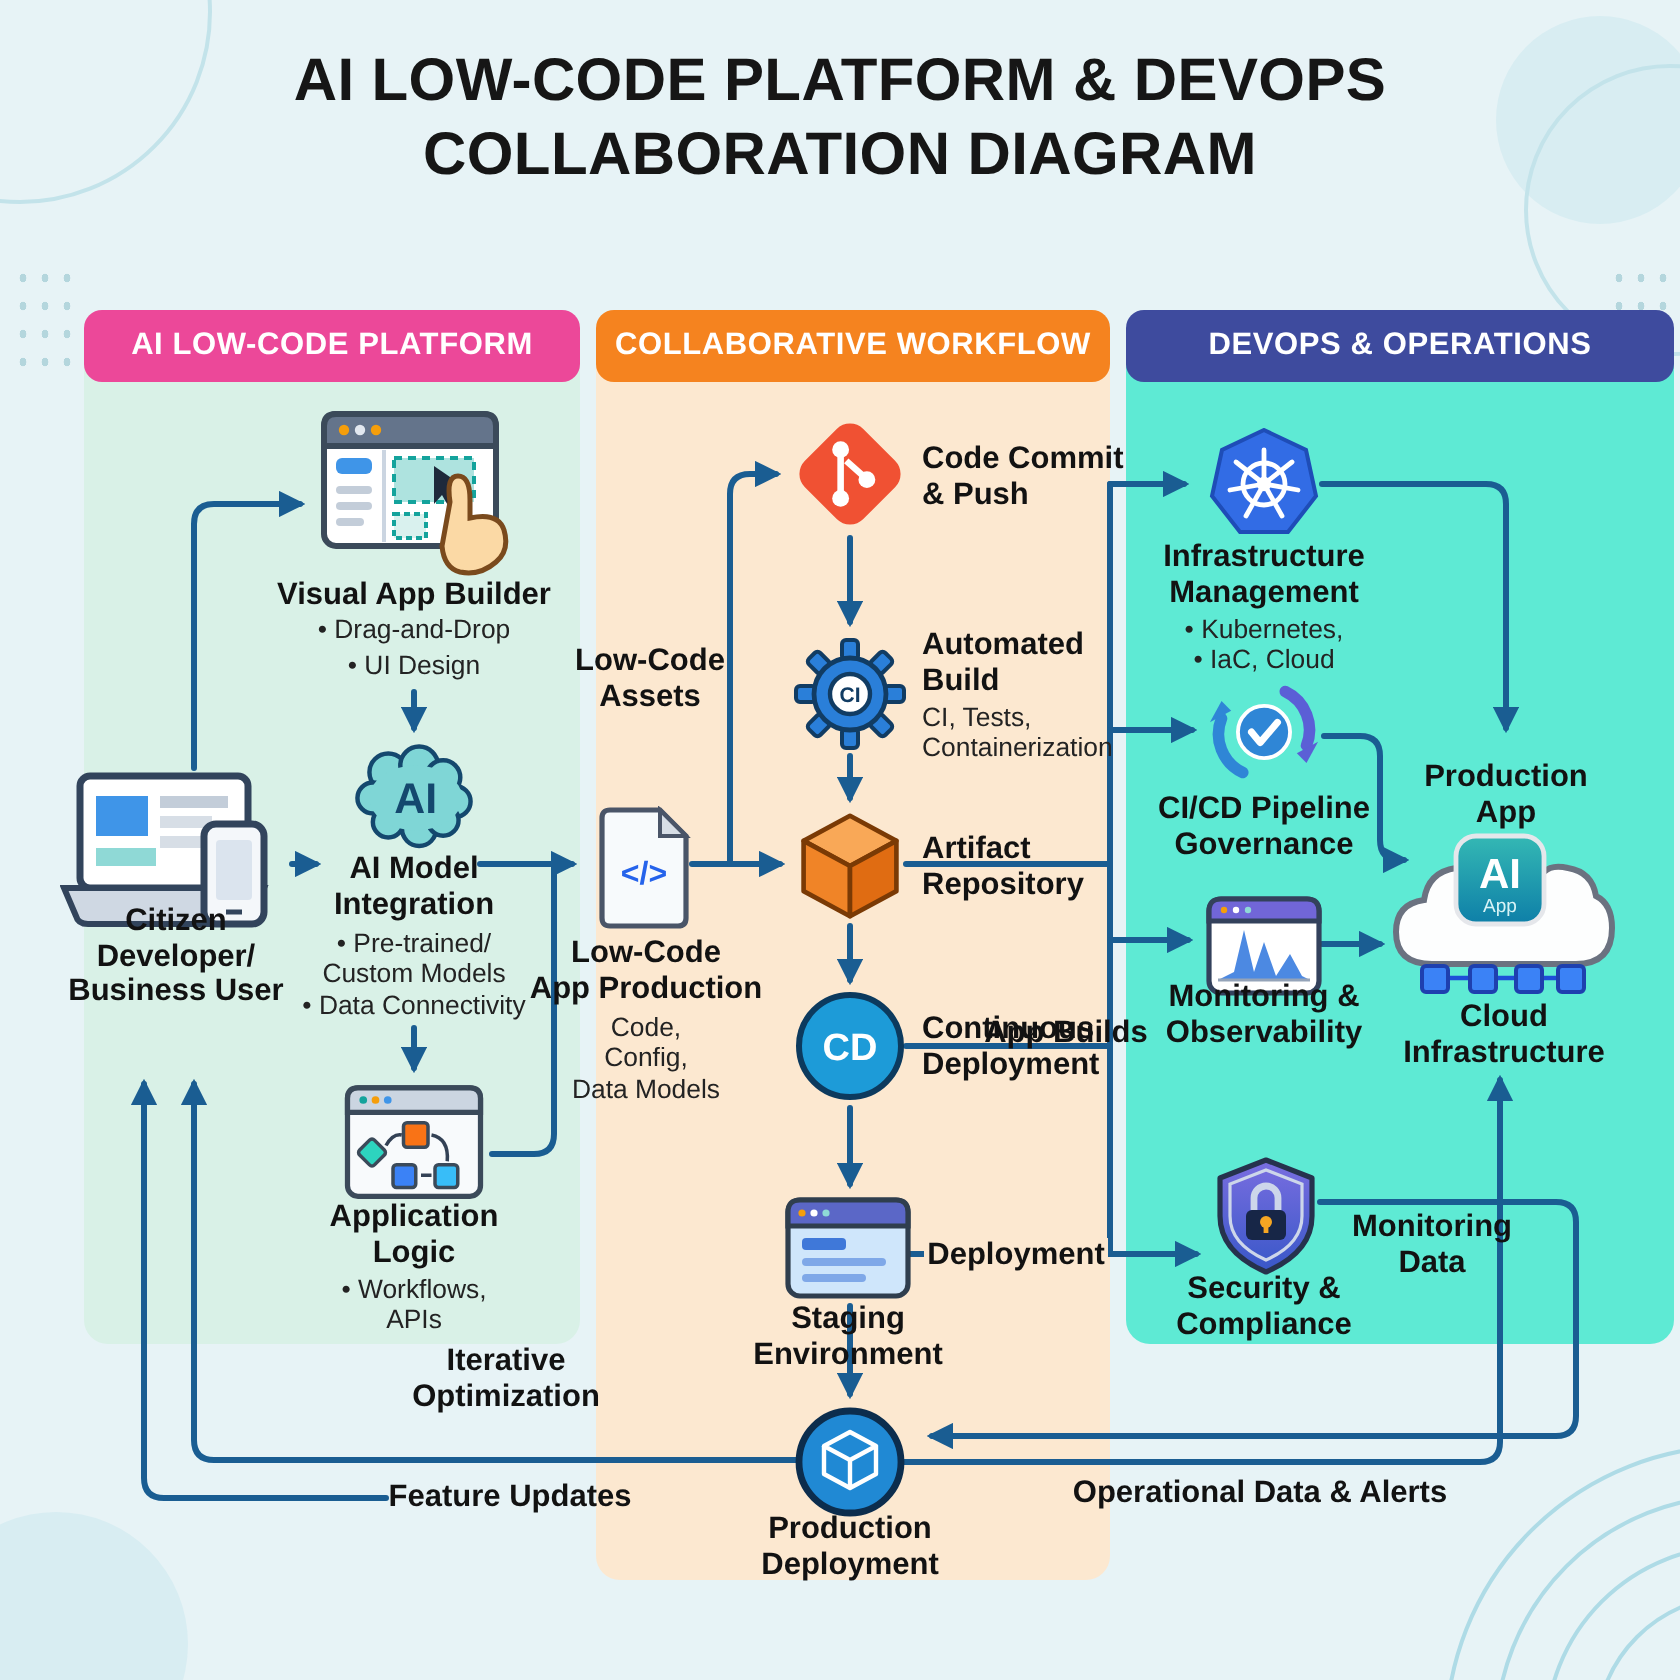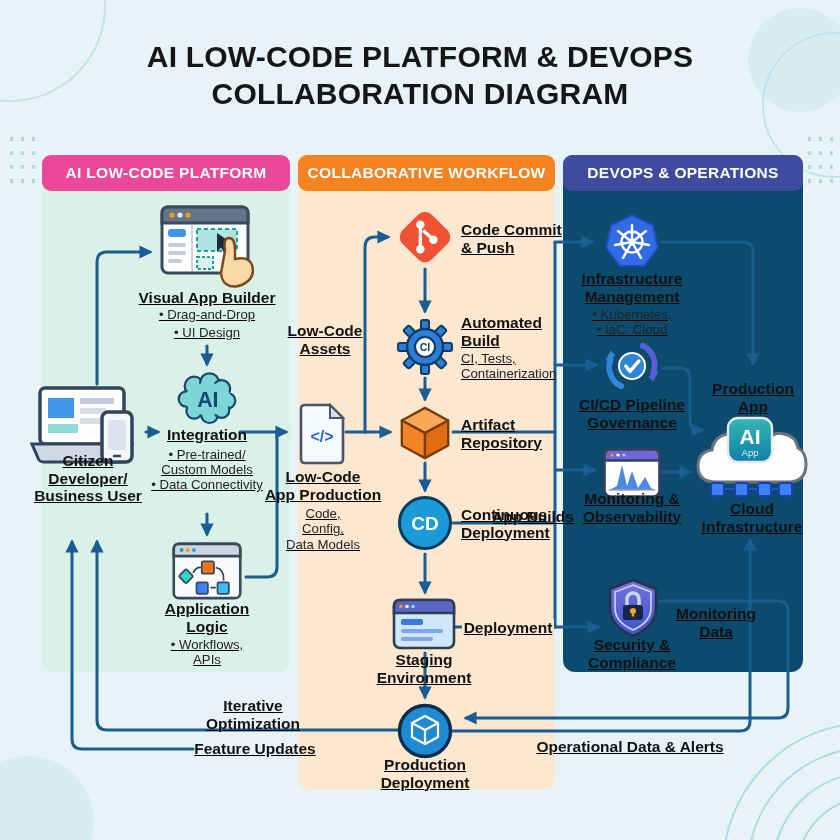--- a/index.html
+++ b/index.html
@@ -1,30 +1,30 @@
 <!DOCTYPE html>
 <html><head>
 <meta charset="utf-8">
 <style>
   html,body{margin:0;padding:0;}
   body{width:840px;height:840px;overflow:hidden;background:#e7f3f6;font-family:"Liberation Sans",sans-serif;}
   #stage{position:relative;width:840px;height:840px;background:#e7f3f6;}
-  .title{position:absolute;left:110px;top:38px;width:620px;text-align:center;font-weight:800;font-size:30px;line-height:37px;color:#161616;letter-spacing:.2px;z-index:2;}
+  .title{position:absolute;left:110px;top:22px;width:620px;text-align:center;font-weight:800;font-size:30px;line-height:37px;color:#161616;letter-spacing:.2px;z-index:2;}
   .col{position:absolute;border-radius:12px;z-index:1;}
   .col-l{left:42px;top:155px;width:248px;height:517px;background:#d9f1e7;}
   .col-m{left:298px;top:155px;width:257px;height:635px;background:#fce8d0;}
-  .col-r{left:563px;top:155px;width:240px;height:517px;background:#0c4a6e;}
+  .col-r{left:563px;top:155px;width:274px;height:517px;background:#5eead4;}
   .hdr{position:absolute;top:0;left:0;right:0;height:36px;border-radius:9px;color:#ffffff;font-weight:700;font-size:15.5px;letter-spacing:.3px;display:flex;align-items:center;justify-content:center;}
   .hdr-l{background:#ec4899;}
   .hdr-m{background:#f5831f;}
   .hdr-r{background:#3e4b9e;}
   .wires{position:absolute;left:0;top:0;z-index:4;}
   .bgdec{position:absolute;left:0;top:0;z-index:0;}
   .node{position:absolute;z-index:6;}
-  .lb{position:absolute;text-align:center;z-index:7;text-decoration:underline;}
+  .lb{position:absolute;text-align:center;z-index:7;}
   .b{font-weight:700;font-size:15.5px;line-height:17.5px;color:#121212;}
   .r{font-weight:400;font-size:13.2px;line-height:15.4px;color:#232323;}
   .left{text-align:left;}
   .peachbg{background:#fce8d0;}
   .dots{position:absolute;z-index:0;background-image:radial-gradient(#b4d6dd 1.6px, rgba(0,0,0,0) 1.8px);background-size:11px 14px;}
 </style>
 </head>
 <body>
 
 <div id="stage">
@@ -127,20 +127,21 @@
           <circle cx="66" cy="33" r="9"></circle>
         <circle cx="27" cy="45" r="9"></circle>
           <circle cx="45" cy="49" r="10"></circle>
           <circle cx="59" cy="44" r="9"></circle>
       </g>
       <ellipse cx="43" cy="31" rx="27" ry="19" fill="#7fd6d6"></ellipse>
       <text x="43" y="40" text-anchor="middle" font-family="Liberation Sans,sans-serif" font-size="25" font-weight="700" fill="#14486e">AI</text>
     </svg>
   </div>
   <div class="lb" style="left:117px;top:426px;width:180px;">
+    <div class="b">AI Model</div>
     <div class="b">Integration</div>
     <div class="r" style="margin-top:3px;">• Pre-trained/</div>
     <div class="r">Custom Models</div>
     <div class="r">• Data Connectivity</div>
   </div>
 
   <div class="node" style="left:172px;top:542px;">
     <svg width="70" height="58" viewBox="0 0 80 66">
       <rect x="2" y="2" width="76" height="62" rx="6" fill="#f8fafc" stroke="#3b4a5a" stroke-width="3"></rect>
       <path d="M2,8 q0,-6 6,-6 h64 q6,0 6,6 v8 h-76 z" fill="#cbd5e1" stroke="#3b4a5a" stroke-width="3"></path>
@@ -435,21 +436,21 @@
       <rect x="36" y="2" width="44" height="44" rx="10" fill="url(#aig)" stroke="#e5e7eb" stroke-width="2.4"></rect>
       <text x="58" y="28" text-anchor="middle" font-family="Liberation Sans,sans-serif" font-size="21" font-weight="800" fill="#ffffff">AI</text>
       <text x="58" y="40" text-anchor="middle" font-family="Liberation Sans,sans-serif" font-size="9.5" font-weight="400" fill="#d8f3f6">App</text>
     </svg>
   </div>
   <div class="lb" style="left:677px;top:500px;width:150px;">
     <div class="b">Cloud</div>
     <div class="b">Infrastructure</div>
   </div>
 
-  <div class="lb" style="left:178px;top:697px;width:150px;">
+  <div class="lb" style="left:178px;top:672px;width:150px;">
     <div class="b">Iterative</div>
     <div class="b">Optimization</div>
   </div>
 
   <div class="lb" style="left:188px;top:740px;width:134px;">
     <div class="b">Feature Updates</div>
   </div>
 
   <div class="lb" style="left:480px;top:738px;width:300px;">
     <div class="b">Operational Data &amp; Alerts</div>

